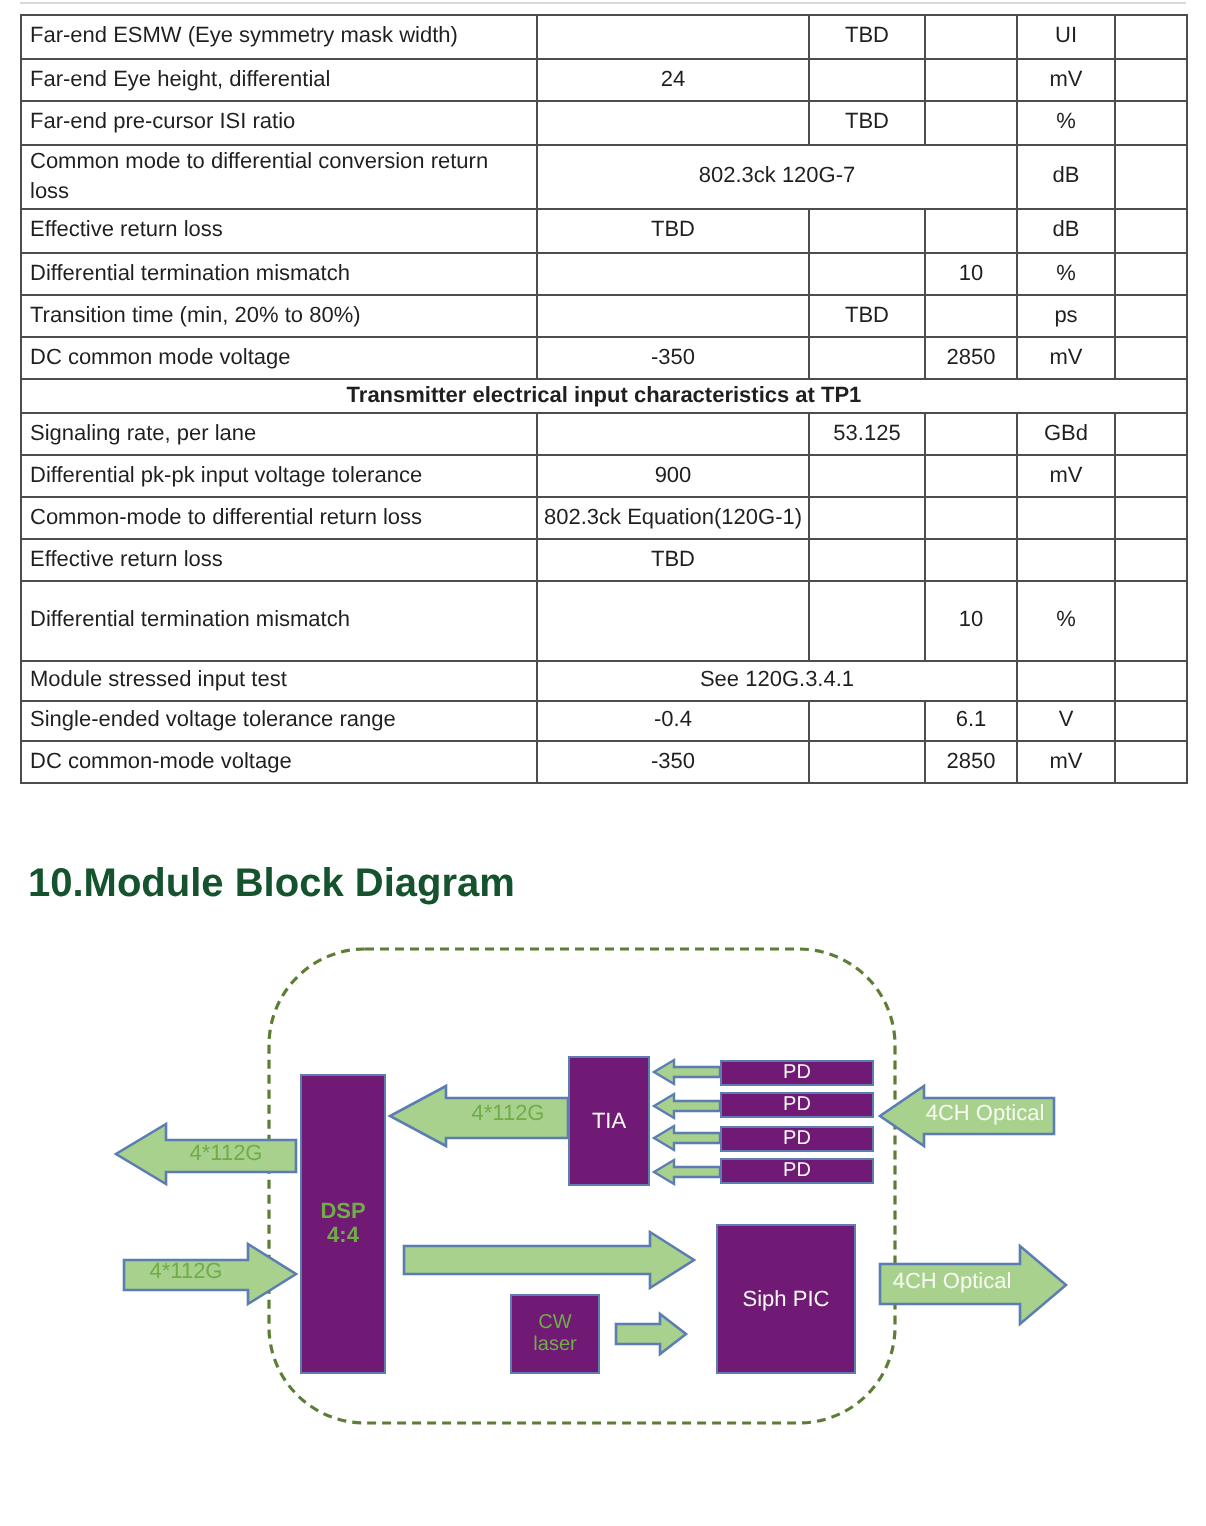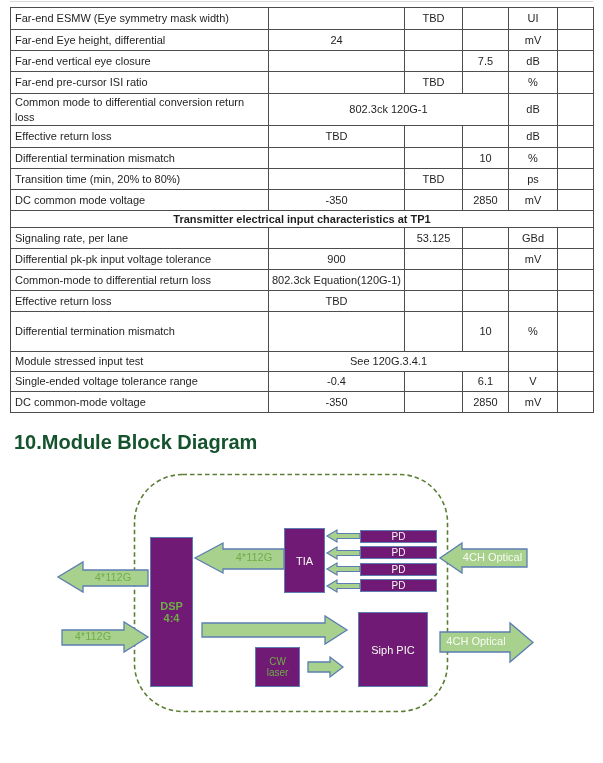--- a/index.html
+++ b/index.html
@@ -53,39 +53,31 @@
           <td class="ctr"></td>
         </tr>
         <tr style="height: 21px;">
           <td class="lbl">Far-end Eye height, differential</td>
           <td class="ctr">24</td>
           <td class="ctr"></td>
           <td class="ctr"></td>
           <td class="ctr">mV</td>
           <td class="ctr"></td>
         </tr>
-        <tr style="height: 21px;">
-          <td class="lbl">Far-end vertical eye closure</td>
-          <td class="ctr"></td>
-          <td class="ctr"></td>
-          <td class="ctr">7.5</td>
-          <td class="ctr">dB</td>
-          <td class="ctr"></td>
-        </tr>
         <tr style="height: 22px;">
           <td class="lbl">Far-end pre-cursor ISI ratio</td>
           <td class="ctr"></td>
           <td class="ctr">TBD</td>
           <td class="ctr"></td>
           <td class="ctr">%</td>
           <td class="ctr"></td>
         </tr>
         <tr style="height: 32px;">
           <td class="lbl">Common mode to differential  conversion return loss</td>
-          <td class="ctr" colspan="3">802.3ck 120G-1</td>
+          <td class="ctr" colspan="3">802.3ck 120G-7</td>
           <td class="ctr">dB</td>
           <td class="ctr"></td>
         </tr>
         <tr style="height: 22px;">
           <td class="lbl">Effective return loss</td>
           <td class="ctr">TBD</td>
           <td class="ctr"></td>
           <td class="ctr"></td>
           <td class="ctr">dB</td>
           <td class="ctr"></td>

